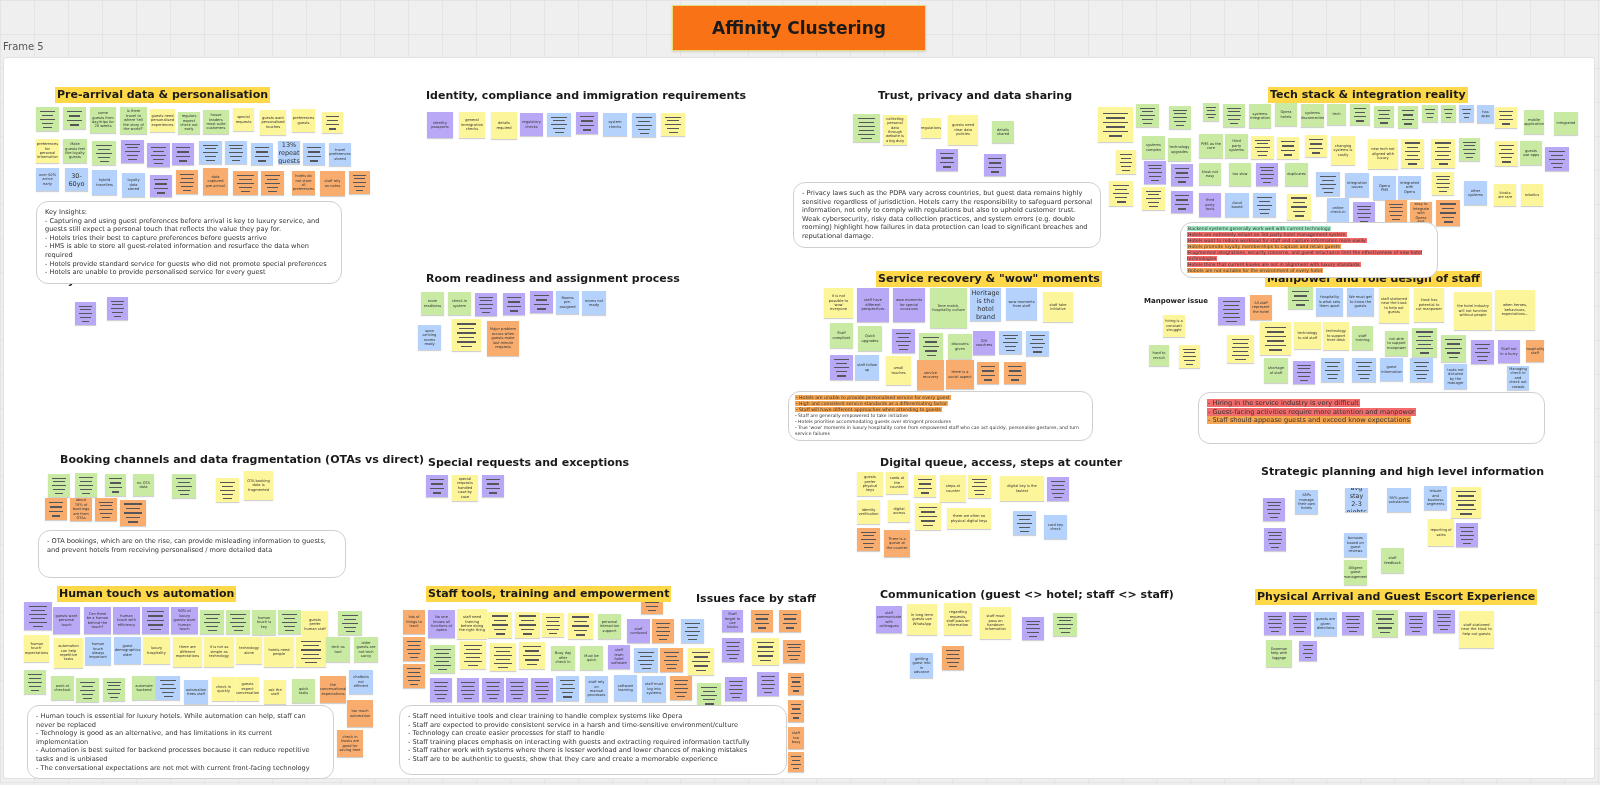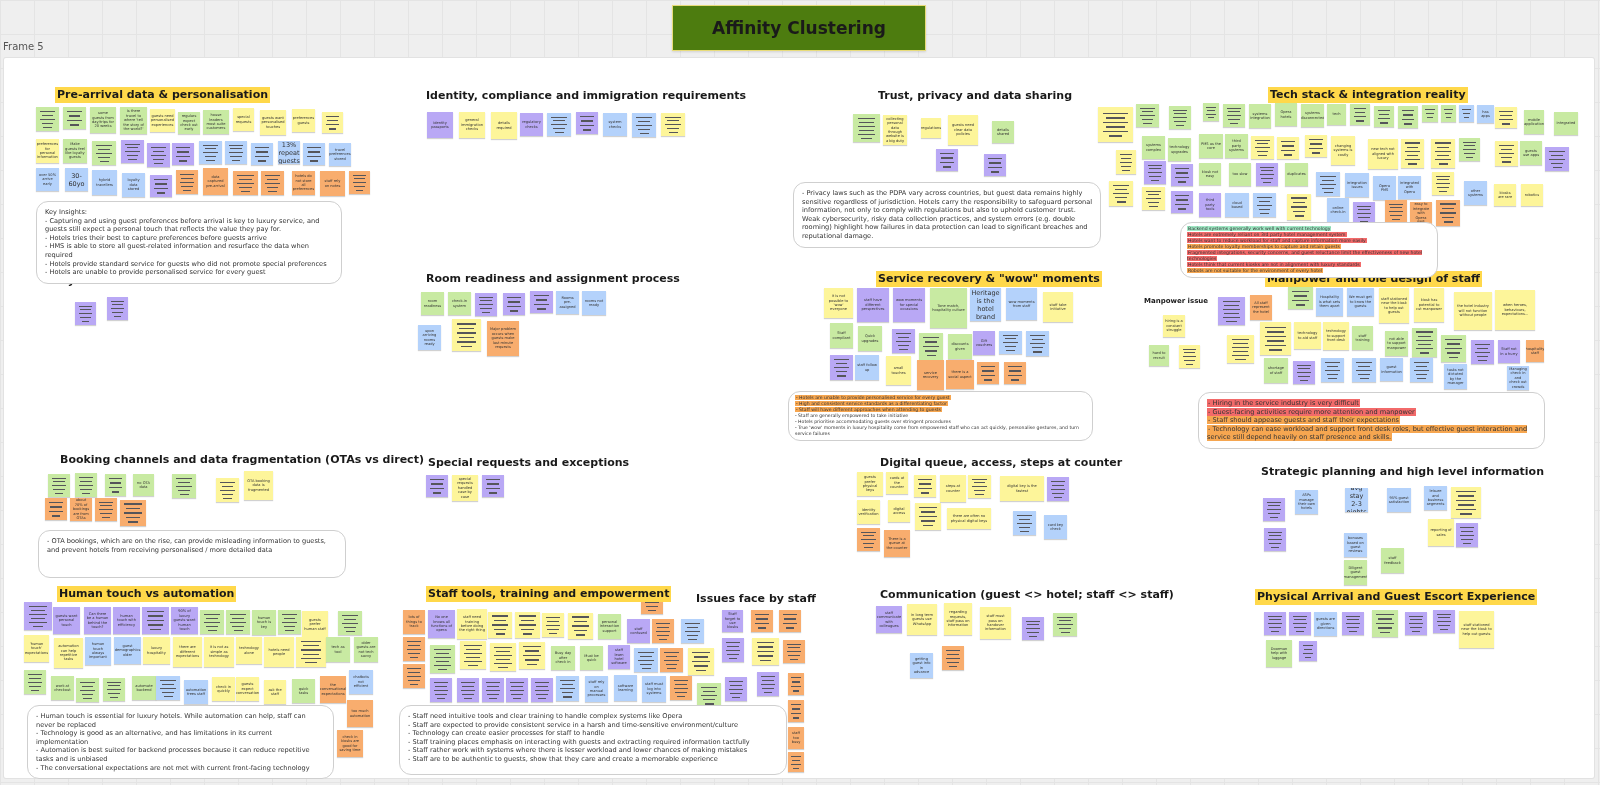--- a/index.html
+++ b/index.html
@@ -8,21 +8,21 @@
     background-color:#efefef;
     background-image:
       linear-gradient(#e4e4e4 1px, transparent 1px),
       linear-gradient(90deg, #e4e4e4 1px, transparent 1px);
     background-size:34px 34px;
     font-family:"DejaVu Sans", sans-serif;
     color:#1a1a1a;
   }
   .board-title {
     position:absolute; left:672px; top:5px; width:252px; height:44px;
-    background:#4d7c0f; border:1px solid #e8dc7a;
+    background:#f97316; border:1px solid #e8dc7a;
     display:flex; align-items:center; justify-content:center;
     font-family:"DejaVu Sans", sans-serif; font-weight:bold; font-size:17px;
     box-shadow:0 1px 2px rgba(0,0,0,.12);
   }
   .frame-label {
     position:absolute; left:3px; top:41px; font-size:10px; color:#555;
   }
   .frame {
     position:absolute; left:4px; top:58px; width:1590px; height:720px;
     background:#ffffff; border-radius:2px;
@@ -1679,22 +1679,21 @@
       <div class="row"><span class="mark mk-orange">- Hotels are unable to provide personalised service for every guest</span></div>
       <div class="row"><span class="mark mk-orange">- High and consistent service standards as a differentiating factor</span></div>
       <div class="row"><span class="mark mk-orange">- Staff will have different approaches when attending to guests</span></div>
       <div class="row"><span>- Staff are generally empowered to take initiative</span></div>
       <div class="row"><span>- Hotels prioritise accommodating guests over stringent procedures</span></div>
       <div class="row"><span>- True 'wow' moments in luxury hospitality come from empowered staff who can act quickly, personalise gestures, and turn service failures</span></div>
     </div>
     <div class="insight" style="left: 1198px; top: 392px; width: 347px; min-height: 52px;">
       <div class="row"><span class="mark mk-red">- Hiring in the service industry is very difficult</span></div>
       <div class="row"><span class="mark mk-red">- Guest-facing activities require more attention and manpower</span></div>
-      <div class="row"><span class="mark mk-orange">- Staff should appease guests and staff their expectations</span></div>
-      <div class="row"><span class="mark mk-orange">- Technology can ease workload and support front desk roles, but effective guest interaction and service still depend heavily on staff presence and skills.</span></div>
+      <div class="row"><span class="mark mk-orange">- Staff should appease guests and exceed know expectations</span></div>
     </div>
     <div class="insight" style="left: 38px; top: 530px; width: 308px; min-height: 48px;">
       <div class="row"><span>- OTA bookings, which are on the rise, can provide misleading information to guests, and prevent hotels from receiving personalised / more detailed data</span></div>
     </div>
     <div class="insight" style="left: 27px; top: 705px; width: 307px; min-height: 59px;">
       <div class="row"><span>- Human touch is essential for luxury hotels. While automation can help, staff can never be replaced</span></div>
       <div class="row"><span>- Technology is good as an alternative, and has limitations in its current implementation</span></div>
       <div class="row"><span>- Automation is best suited for backend processes because it can reduce repetitive tasks and is unbiased</span></div>
       <div class="row"><span>- The conversational expectations are not met with current front-facing technology</span></div>
     </div>

